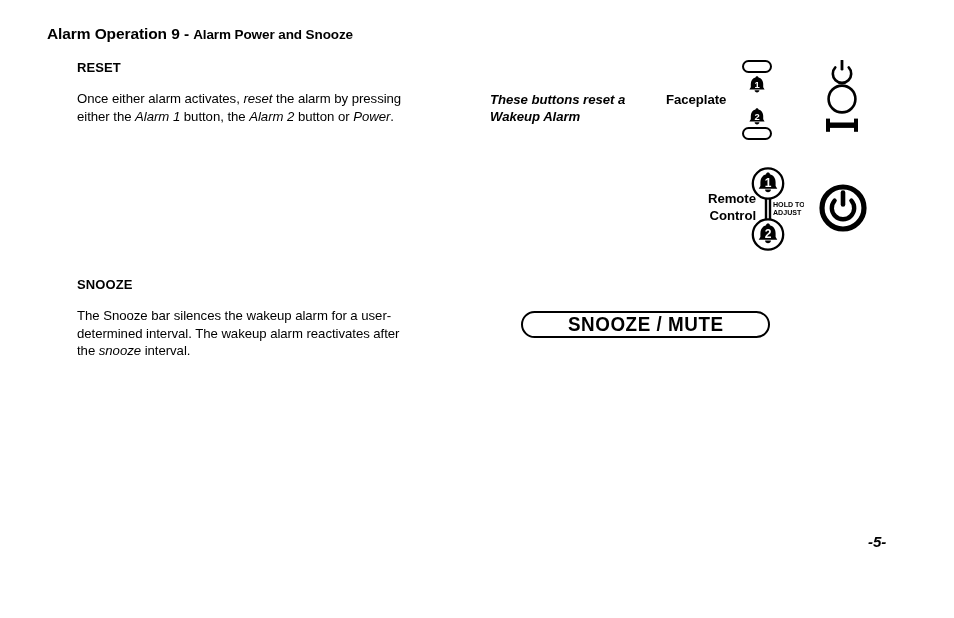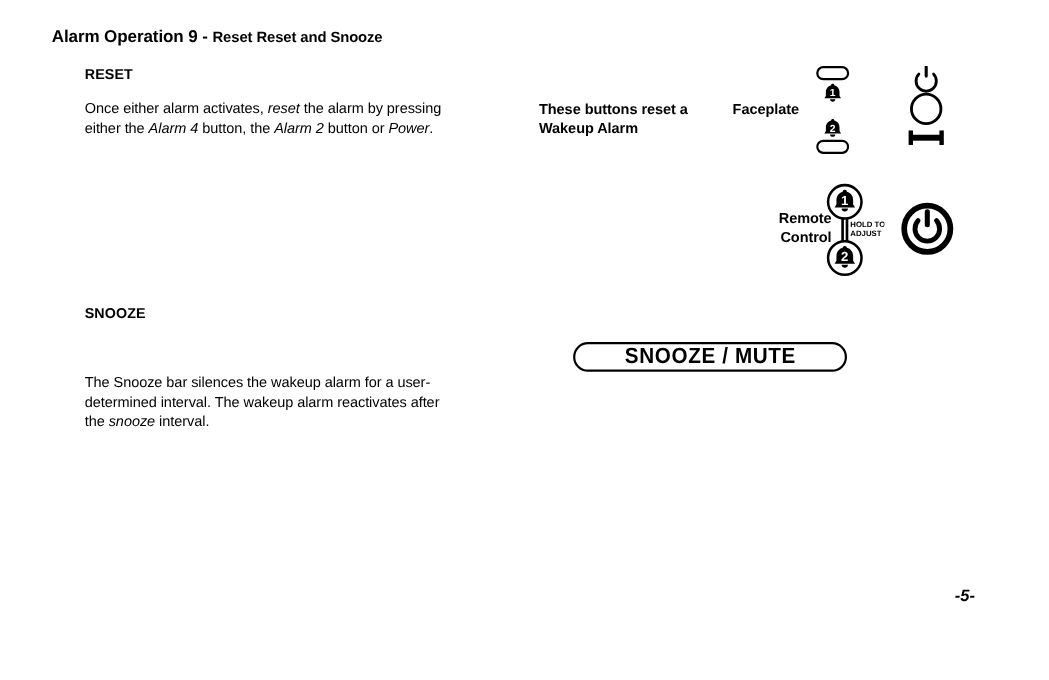--- a/index.html
+++ b/index.html
@@ -46,31 +46,31 @@
     font-size: 13.2px;
     line-height: 17.6px;
     width: 330px;
     letter-spacing: -0.05px;
   }
   .body-copy i { font-style: italic; }
 
   #reset-title { left: 77px; top: 60px; }
   #reset-copy  { left: 77px; top: 90px; }
   #snooze-title{ left: 77px; top: 277px; }
-  #snooze-copy { left: 77px; top: 307px; margin-top: 32px; }
+  #snooze-copy { left: 77px; top: 307px; }
 
   
   .diag-label {
     position: absolute;
     font-size: 13.2px;
     font-weight: bold;
     line-height: 17px;
     letter-spacing: -0.05px;
   }
-  #label-reset-buttons { left: 490px; top: 91px; width: 175px; }
+  #label-reset-buttons { left: 490px; top: 91px; width: 175px; font-style: italic; }
   #label-faceplate     { left: 666px; top: 91px; }
   #label-remote        { left: 666px; top: 190px; width: 90px; text-align: right; }
 
   
   .cluster { position: absolute; }
   #faceplate-buttons { left: 742px; top: 60px; }
   #faceplate-controls{ left: 818px; top: 60px; }
   #remote-buttons    { left: 742px; top: 166px; }
   #remote-power      { left: 818px; top: 183px; }
 
@@ -114,25 +114,25 @@
     top: 533px;
     font-size: 15px;
     font-weight: bold;
     font-style: italic;
   }
 </style>
 </head>
 <body>
 
 <div id="page-header">
-  <span class="h-main">Alarm Operation 9</span><span class="h-main"> - </span><span class="h-sub">Reset Reset and Snooze</span>
+  <span class="h-main">Alarm Operation 9</span><span class="h-main"> - </span><span class="h-sub">Alarm Power and Snooze</span>
 </div>
 
 <div class="sec-title" id="reset-title">RESET</div>
-<div class="body-copy" id="reset-copy">Once either alarm activates, <i>reset</i> the alarm by pressing either the <i>Alarm 4</i> button, the <i>Alarm 2</i> button or <i>Power</i>.</div>
+<div class="body-copy" id="reset-copy">Once either alarm activates, <i>reset</i> the alarm by pressing either the <i>Alarm 1</i> button, the <i>Alarm 2</i> button or <i>Power</i>.</div>
 
 <div class="sec-title" id="snooze-title">SNOOZE</div>
 <div class="body-copy" id="snooze-copy">The Snooze bar silences the wakeup alarm for a user-determined interval. The wakeup alarm reactivates after the <i>snooze</i> interval.</div>
 
 <div class="diag-label" id="label-reset-buttons">These buttons reset a Wakeup Alarm</div>
 <div class="diag-label" id="label-faceplate">Faceplate</div>
 <div class="diag-label" id="label-remote">Remote Control</div>
 
 <div class="cluster fp-row" id="faceplate-buttons">
 

